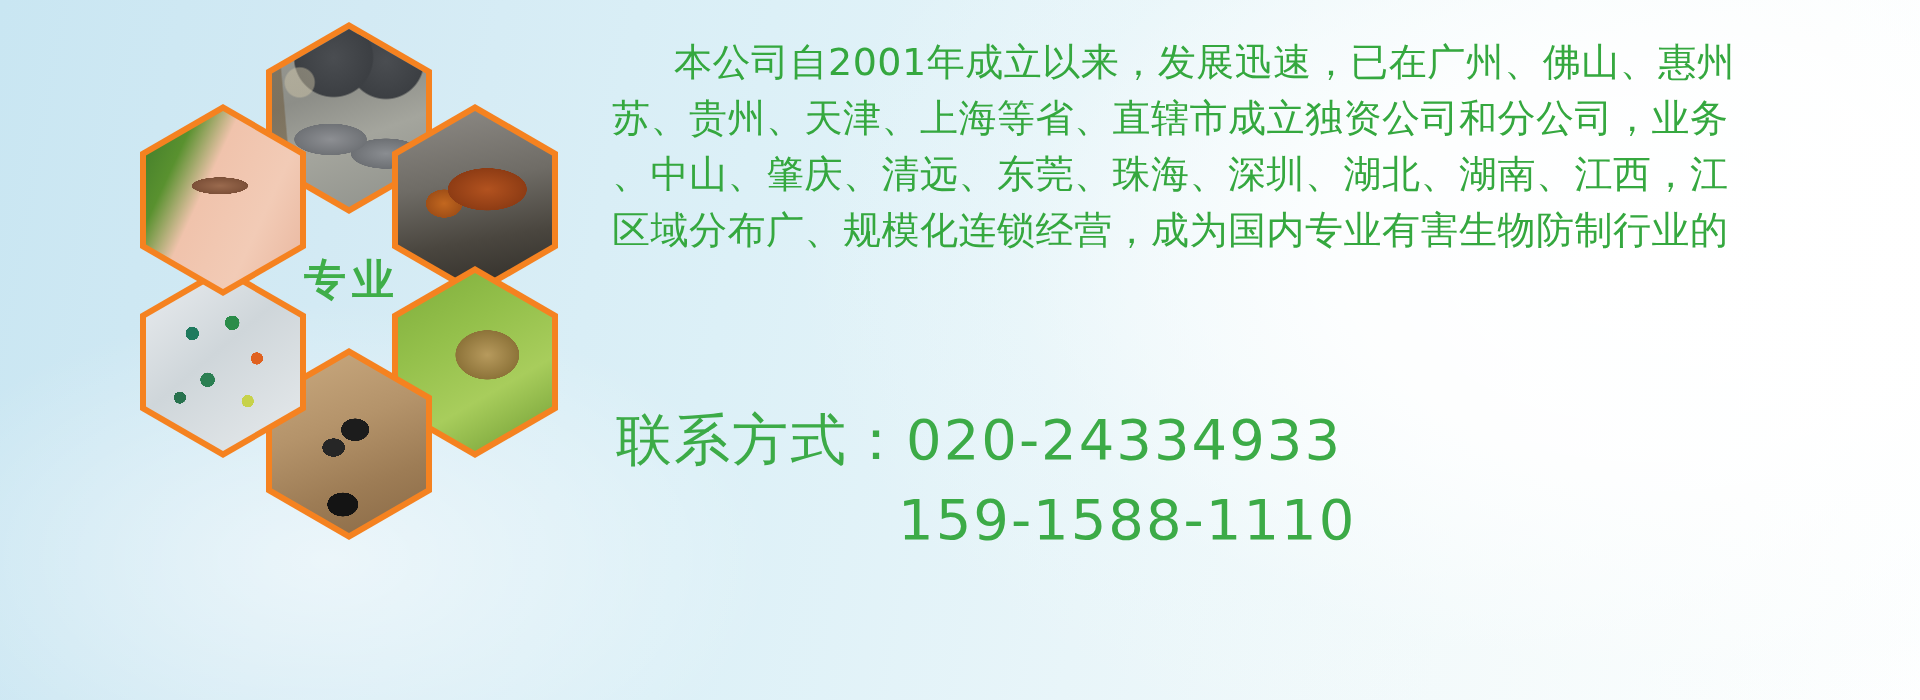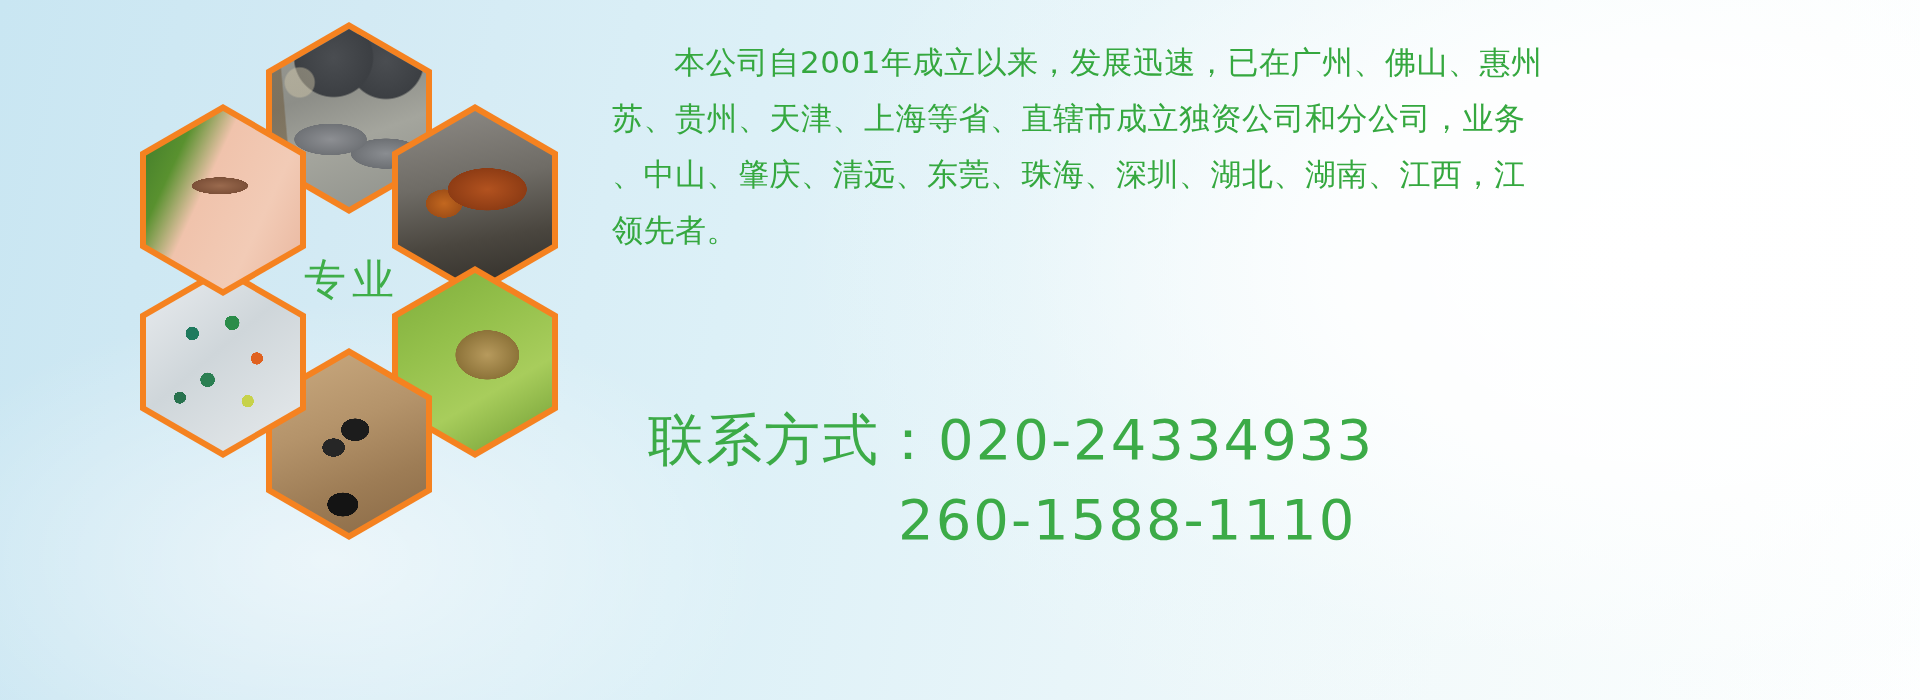--- a/index.html
+++ b/index.html
@@ -43,21 +43,21 @@
   #hex-bug    {left:300px;top:258px;width:166px;height:192px;}
   #hex-ant    {left:174px;top:340px;width:166px;height:192px;}
   #hex-flies  {left:48px; top:258px;width:166px;height:192px;}
   #hex-mosq   {left:48px; top:96px; width:166px;height:192px;}
   #hex-center {left:174px;top:176px;width:166px;height:192px;background:transparent;}
   #hex-center .inner{background:transparent;}
 
   .center-text{
     display:flex;flex-direction:column;align-items:center;justify-content:center;
     width:100%;height:100%;
-    color:#3fae49;font-weight:normal;
+    color:#3fae49;font-weight:bold;
     font-family:"DejaVu Sans","Liberation Sans",sans-serif;
   }
   .center-text span{font-size:42px;line-height:1.35;letter-spacing:6px;text-indent:6px;}
 
   
   .ph-rats{background:
       radial-gradient(ellipse 60px 26px at 38% 62%, #8d8f93 0%, #6f7276 60%, rgba(0,0,0,0) 61%),
       radial-gradient(ellipse 58px 25px at 74% 70%, #8a8d91 0%, #6d7074 60%, rgba(0,0,0,0) 61%),
       radial-gradient(circle at 40% 16%, #4a4d51 0%, #3c3f43 22%, rgba(0,0,0,0) 23%),
       radial-gradient(circle at 74% 18%, #4a4d51 0%, #3c3f43 20%, rgba(0,0,0,0) 21%),
@@ -89,34 +89,34 @@
       radial-gradient(ellipse 22px 17px at 46% 84%, #141414 0 70%, rgba(0,0,0,0) 71%),
       linear-gradient(160deg,#c9a97f 0%, #b4936a 40%, #9d7c55 70%, #8a6a46 100%);}
 
   
   .copy{
     position:absolute;left:612px;top:34px;width:1290px;
   }
   .para{
     color:#35a83f;
     font-family:"DejaVu Sans","Liberation Sans",sans-serif;
-    font-size:31px;line-height:56px;letter-spacing:.5px;
+    font-size:38px;line-height:56px;letter-spacing:.5px;
     margin:0;
   }
   .para .ln{display:block;white-space:nowrap;}
   .para .ln.first{text-indent:62px;}
 
   .contact{
     position:absolute;left:616px;top:400px;width:1300px;
     color:#3cab47;
     font-family:"DejaVu Sans","Liberation Sans",sans-serif;
   }
   .contact .row{display:block;white-space:nowrap;font-size:56px;line-height:80px;font-weight:normal;}
   .contact .row.tel2{padding-left:282px;}
-  .contact .label{letter-spacing:2px;margin-left:32px;}
+  .contact .label{letter-spacing:2px;}
   .contact .num{letter-spacing:2px;}
 </style>
 </head>
 <body>
 
 <div class="banner">
   <div class="haze"></div>
 
   <div class="comb">
 
@@ -163,25 +163,25 @@
         </div>
       </div>
     </div>
   </div>
 
   <div class="copy">
     <p class="para">
       <span class="ln first">本公司自2001年成立以来，发展迅速，已在广州、佛山、惠州</span>
       <span class="ln">苏、贵州、天津、上海等省、直辖市成立独资公司和分公司，业务</span>
       <span class="ln">、中山、肇庆、清远、东莞、珠海、深圳、湖北、湖南、江西，江</span>
-      <span class="ln">领先者。</span>
+      <span class="ln">区域分布广、规模化连锁经营，成为国内专业有害生物防制行业的</span>
     </p>
   </div>
 
   <div class="contact">
     <div class="row">
       <span class="label">联系方式：</span><span class="num">020-24334933</span>
     </div>
     <div class="row tel2">
-      <span class="num">260-1588-1110</span>
+      <span class="num">159-1588-1110</span>
     </div>
   </div>
 </div>
 
 </body></html>

